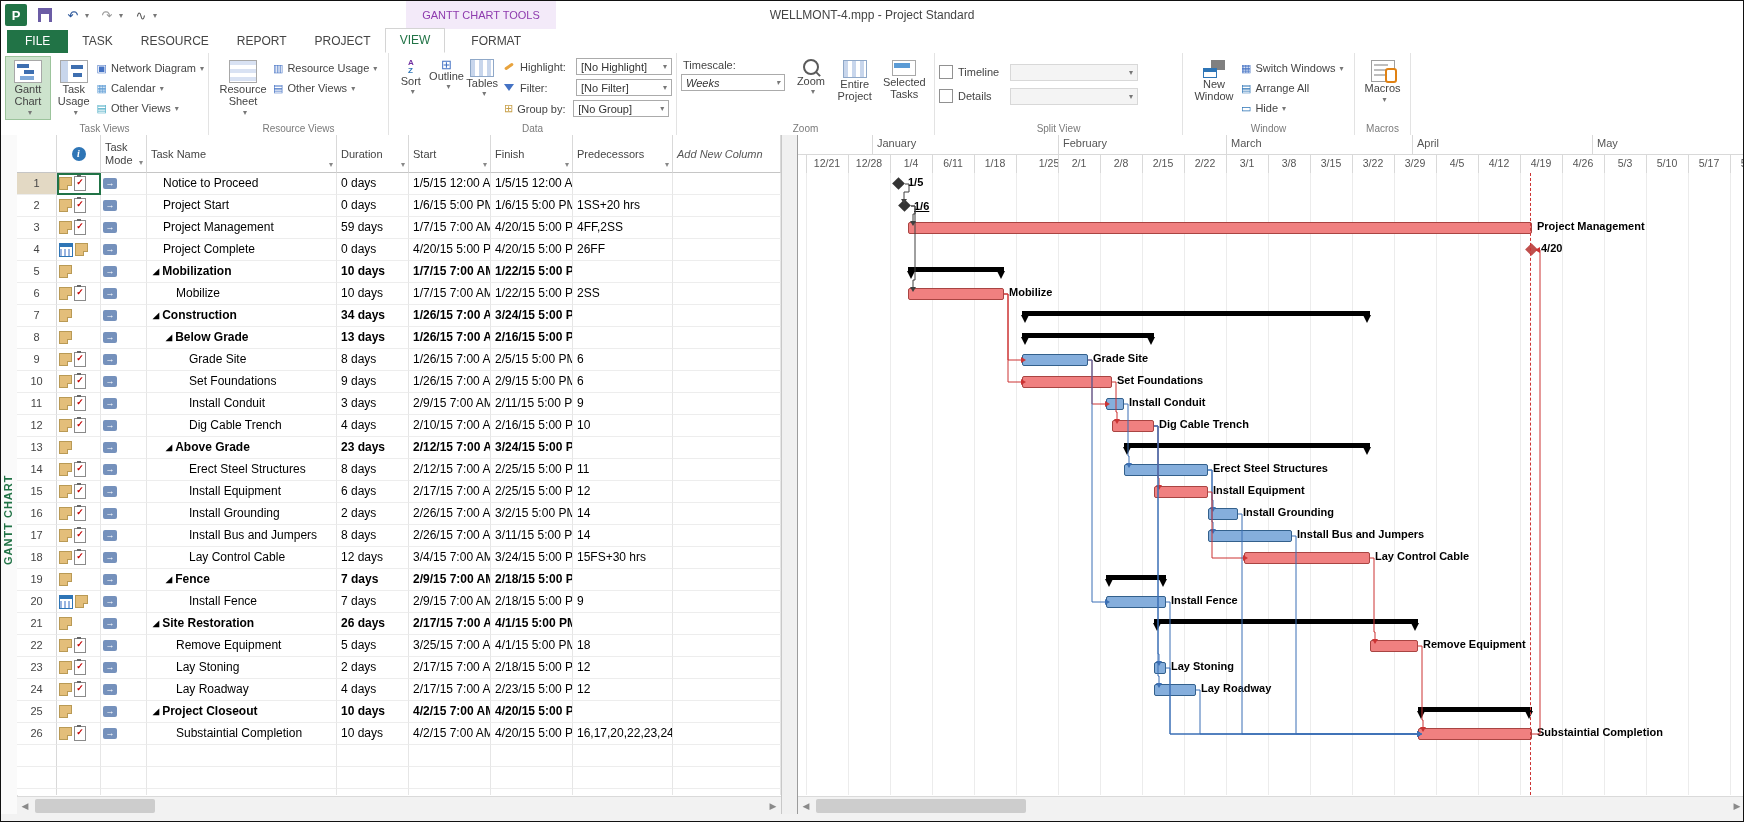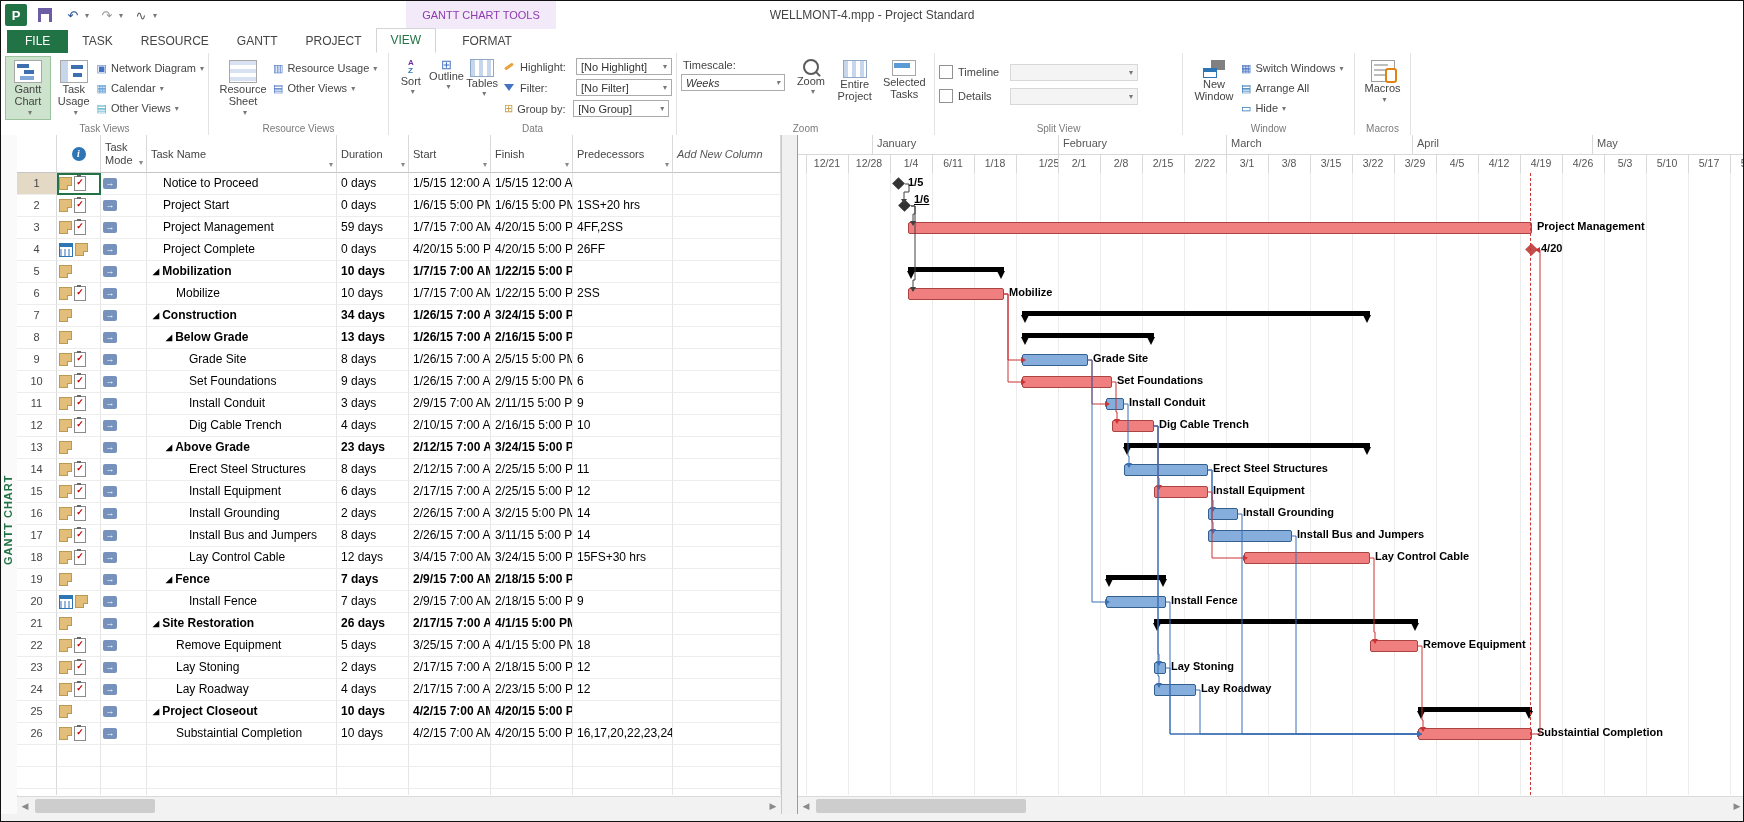--- a/index.html
+++ b/index.html
@@ -158,21 +158,21 @@
       <span class="qarrow">▾</span>
     </div>
     <div id="wintitle">WELLMONT-4.mpp - Project Standard</div>
     <div id="ctxband">GANTT CHART TOOLS</div>
   </div>
 
   <div id="tabrow">
     <div class="tab file">FILE</div>
     <div class="tab">TASK</div>
     <div class="tab">RESOURCE</div>
-    <div class="tab">GANTT</div>
+    <div class="tab">REPORT</div>
     <div class="tab">PROJECT</div>
     <div class="tab active">VIEW</div>
     <div class="tab format">FORMAT</div>
   </div>
 
   <div id="ribbon">
 
     <div class="rgroup" style="width:208px;">
       <div class="rcontent">
         <div class="bigbtn sel">
@@ -935,21 +935,21 @@
           <div class="wgrid" style="left: 680px;"></div>
           <div class="wgrid" style="left: 722px;"></div>
           <div class="wgrid" style="left: 764px;"></div>
           <div class="wgrid" style="left: 806px;"></div>
           <div class="wgrid" style="left: 848px;"></div>
           <div class="wgrid" style="left: 890px;"></div>
           <div class="wgrid" style="left: 932px;"></div>
           <div class="gms" style="left: 96px; top: 6px; background: rgb(51, 51, 51);"></div>
           <div class="glab" style="left: 110px; top: 3px;">1/5</div>
           <div class="gms" style="left: 102px; top: 28px; background: rgb(51, 51, 51);"></div>
-          <div class="glab" style="left: 116px; top: 20px; text-decoration: underline;">1/6</div>
+          <div class="glab" style="left: 116px; top: 27px; text-decoration: underline;">1/6</div>
           <div class="gbar red" style="left: 110px; width: 624px; top: 49px;"></div>
           <div class="glab" style="left: 739px; top: 47px;">Project Management</div>
           <div class="gms" style="left: 729px; top: 72px; background: rgb(192, 80, 77);"></div>
           <div class="glab" style="left: 743px; top: 69px;">4/20</div>
           <div class="gsum" style="left: 110px; width: 96px; top: 94px;">
             <i class="l"></i>
             <i class="r"></i>
           </div>
           <div class="gbar red" style="left: 110px; width: 96px; top: 115px;"></div>
           <div class="glab" style="left: 211px; top: 113px;">Mobilize</div>

